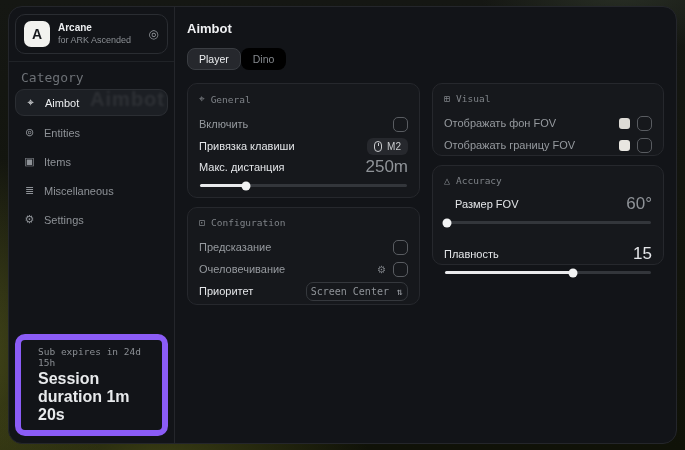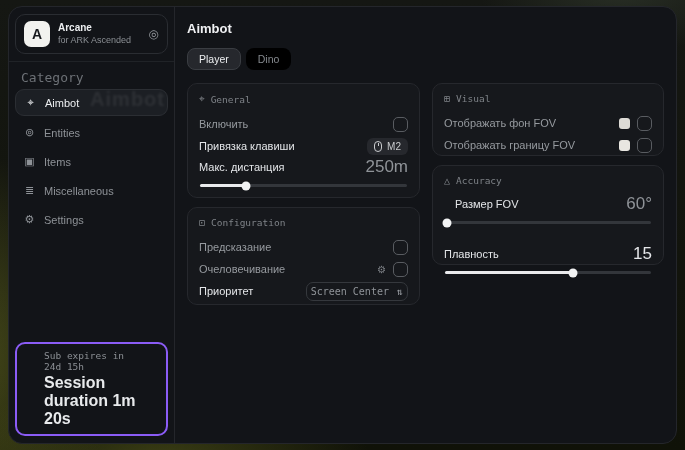--- a/index.html
+++ b/index.html
@@ -40,29 +40,29 @@
     display:flex; align-items:center; gap:8px; padding:6px 8px; border-radius:9px;
     color:#8e9297; font-size:11px; cursor:pointer; position:relative;
   }
   .nav-item .nicon { width:13px; text-align:center; font-size:11px; }
   .nav-item.active { background:#1c1f24; border:1px solid #2b2e33; color:#eceef0; }
   .ghost {
     position:absolute; right:2px; top:-2px; font-size:20px; font-weight:bold; color:#ffffff;
     opacity:.07; filter:blur(1px); pointer-events:none; letter-spacing:1px;
   }
   .side-footer {
-    margin:auto 6px 7px 6px; padding:6px 27px; border:2px solid #8b5cf6; border-radius:10px;
+    margin:auto 6px 7px 6px; padding:6px 17px; border:6px solid #8b5cf6; border-radius:10px;
     display:flex; flex-direction:column; gap:2px;
   }
   .sf-line1 { font-family:"DejaVu Sans Mono", monospace; font-size:9.5px; color:#8b8f94; }
   .sf-line2 { font-size:16px; font-weight:bold; color:#e8eaec; }
   
   .main { flex:1; padding:14px 12px 12px 12px; position:relative; }
   .page-title { font-size:13px; font-weight:bold; color:#f0f1f3; margin-bottom:12px; }
-  .tabs { display:flex; gap:5px; margin-bottom:13px; }
+  .tabs { display:flex; margin-bottom:13px; }
   .tab {
     font-size:10.5px; padding:4px 11px; border-radius:8px; color:#85898e;
     background:#000000; border:1px solid transparent; cursor:pointer;
   }
   .tab.active { background:#26282d; border-color:#3a3d42; color:#eceef0; }
   .cols { display:flex; gap:12px; align-items:flex-start; }
   .col { display:flex; flex-direction:column; gap:9px; }
   .col.left { width:233px; }
   .col.right { width:232px; }
   .card { background:#16181c; border:1px solid #26282d; border-radius:10px; padding:9px 11px 11px 11px; }

